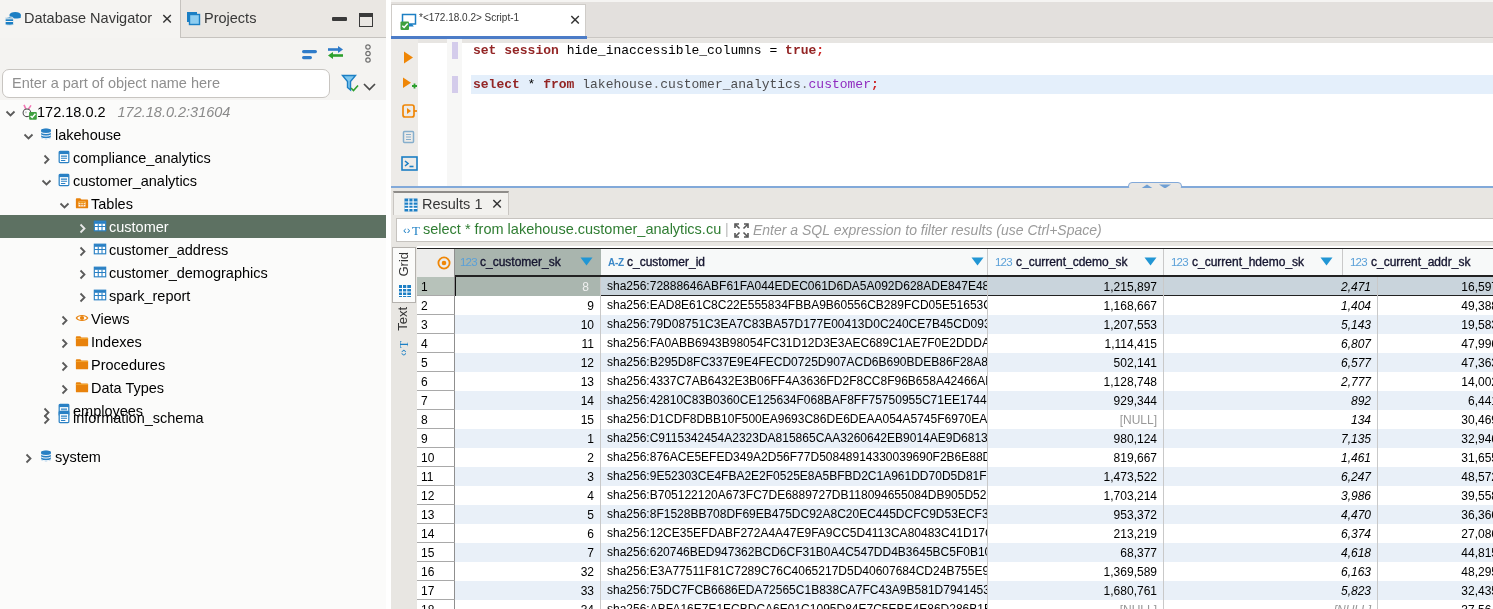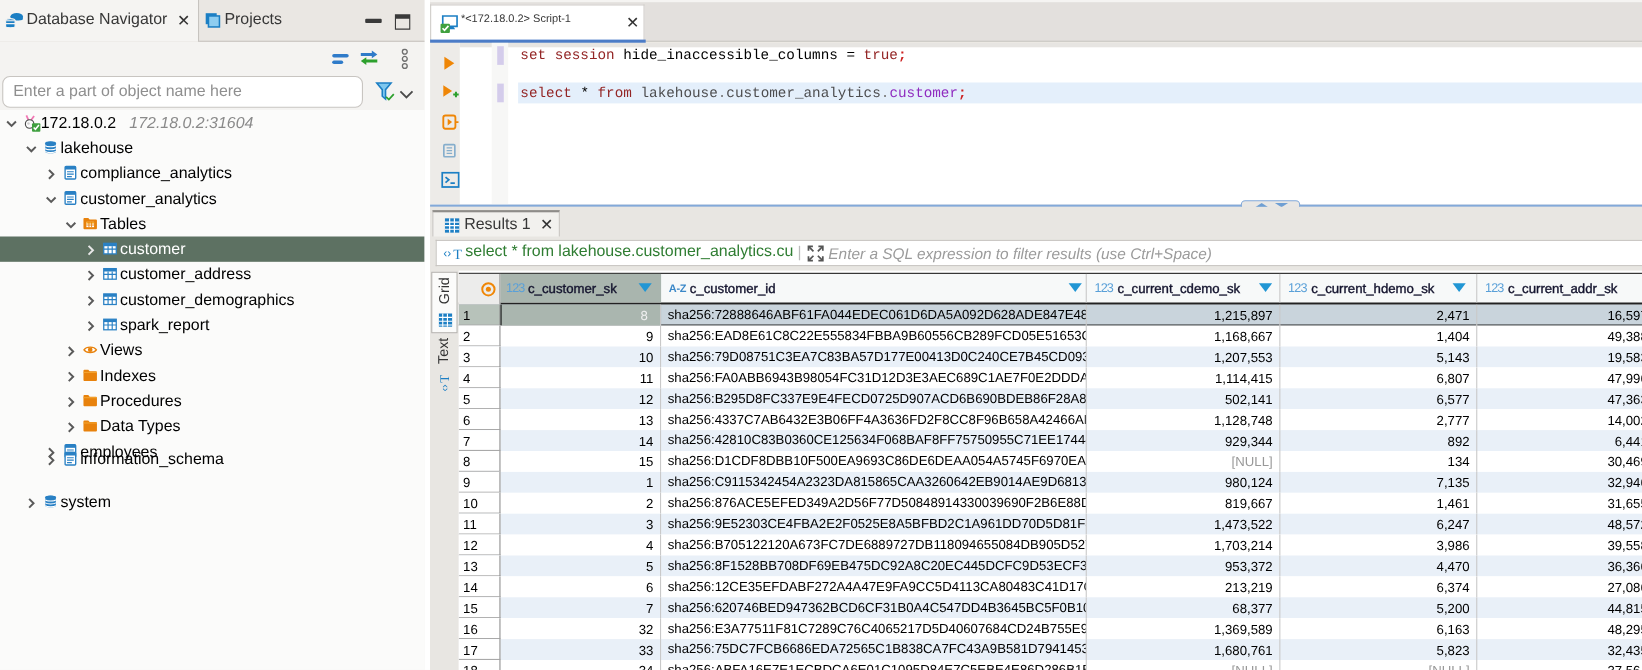--- a/index.html
+++ b/index.html
@@ -46,21 +46,21 @@
 .etab .ico { position:absolute; left:7px; top:7px; }
 .etab .txt { position:absolute; left:27px; top:7px; font-size:10px; color:#373737; white-space:nowrap; }
 .etab .cls { position:absolute; left:177px; top:7px; font-size:14.5px; color:#333; }
 #ebluebar { position:absolute; left:0; top:36px; width:196px; height:3px; background:#4c7cc7; }
 #ebody { position:absolute; left:0; top:39px; width:1102px; height:147px; background:#fff; }
 #erail { position:absolute; left:0; top:0; width:27px; height:147px; background:#edebe8; }
 .eicon { position:absolute; left:10px; }
 #eruler { position:absolute; left:56px; top:0; width:15px; height:147px; background:#f7f7f6; }
 .qdiff { position:absolute; left:61px; width:6px; height:17px; background:#d4cceb; }
 .codeline { position:absolute; left:82px; font-family:"Liberation Mono",monospace; font-size:13px; line-height:17px; white-space:pre; }
-.kw { color:#932525; font-weight:normal; }
+.kw { color:#932525; font-weight:bold; }
 .semi { color:#cc2222; font-weight:bold; }
 .gry { color:#4d4d4f; }
 .dot { color:#777; }
 .tbl { color:#8f2bbf; }
 #hl { position:absolute; left:80px; top:36px; width:1022px; height:19px; background:#e4effb; }
 
 
 #sash2line { position:absolute; left:391px; top:186px; width:1102px; height:2px; background:#82a9d9; }
 #sash2w { position:absolute; left:1128px; top:182px; width:54px; height:9px; background:#e9e7e4; border:1px solid #82a9d9; border-radius:4px; }
 
@@ -97,21 +97,21 @@
 .grow.odd { background:#e9f0f8; }
 .grow.even { background:#fff; }
 .grow.r1 { background:#c9d4dc; border-bottom:1.5px solid #222; }
 .cell { position:absolute; top:0; height:19px; font-size:12px; color:#000; overflow:hidden; white-space:nowrap; }
 .cell.num { left:0; width:38px; background:#fff; border-right:1px solid #8f8f8f; border-bottom:1px solid #a9a9a9; padding-left:4px; padding-top:2.5px; }
 .num1 { background:#b7c2ba !important; }
 .cell.sk { left:38px; width:146px; text-align:right; padding-right:6px; padding-top:2.5px; border-right:1px solid #c9c9c9; }
 .sk1 { background:#aab6af; color:#f0f0f0; border-left:1.5px solid #111; border-right:1.5px solid #111; padding-right:11px !important; }
 .c-id { left:184px; width:387px; padding-left:6px; padding-top:2px; border-right:1px solid #c9c9c9; }
 .c-cdemo { left:571px; width:176px; }
-.c-hdemo { left:747px; width:179px; }
+.c-hdemo { left:782px; width:179px;font-style:italic; }
 .c-addr { left:926px; width:173px; }
 .rnum { text-align:right; padding-right:6px; padding-top:2.5px; border-right:1px solid #c9c9c9; }
 .nullv { color:#999; }
 .cell.c-addr { padding-right:17px; }
 </style></head>
 <body>
 
 <div id="left">
   <div id="ltabs">
     <div class="ltab1">
@@ -590,21 +590,21 @@
         <div class="cell c-id">sha256:12CE35EFDABF272A4A47E9FA9CC5D4113CA80483C41D17C85</div>
         <div class="cell rnum c-cdemo">213,219</div>
         <div class="cell rnum c-hdemo">6,374</div>
         <div class="cell rnum c-addr">27,086</div>
       </div>
 <div class="grow odd" style="top:297px">
         <div class="cell num">15</div>
         <div class="cell sk">7</div>
         <div class="cell c-id">sha256:620746BED947362BCD6CF31B0A4C547DD4B3645BC5F0B105</div>
         <div class="cell rnum c-cdemo">68,377</div>
-        <div class="cell rnum c-hdemo">5,200</div>
+        <div class="cell rnum c-hdemo">4,618</div>
         <div class="cell rnum c-addr">44,815</div>
       </div>
 <div class="grow even" style="top:316px">
         <div class="cell num">16</div>
         <div class="cell sk">32</div>
         <div class="cell c-id">sha256:E3A77511F81C7289C76C4065217D5D40607684CD24B755E9F7</div>
         <div class="cell rnum c-cdemo">1,369,589</div>
         <div class="cell rnum c-hdemo">6,163</div>
         <div class="cell rnum c-addr">48,295</div>
       </div>

